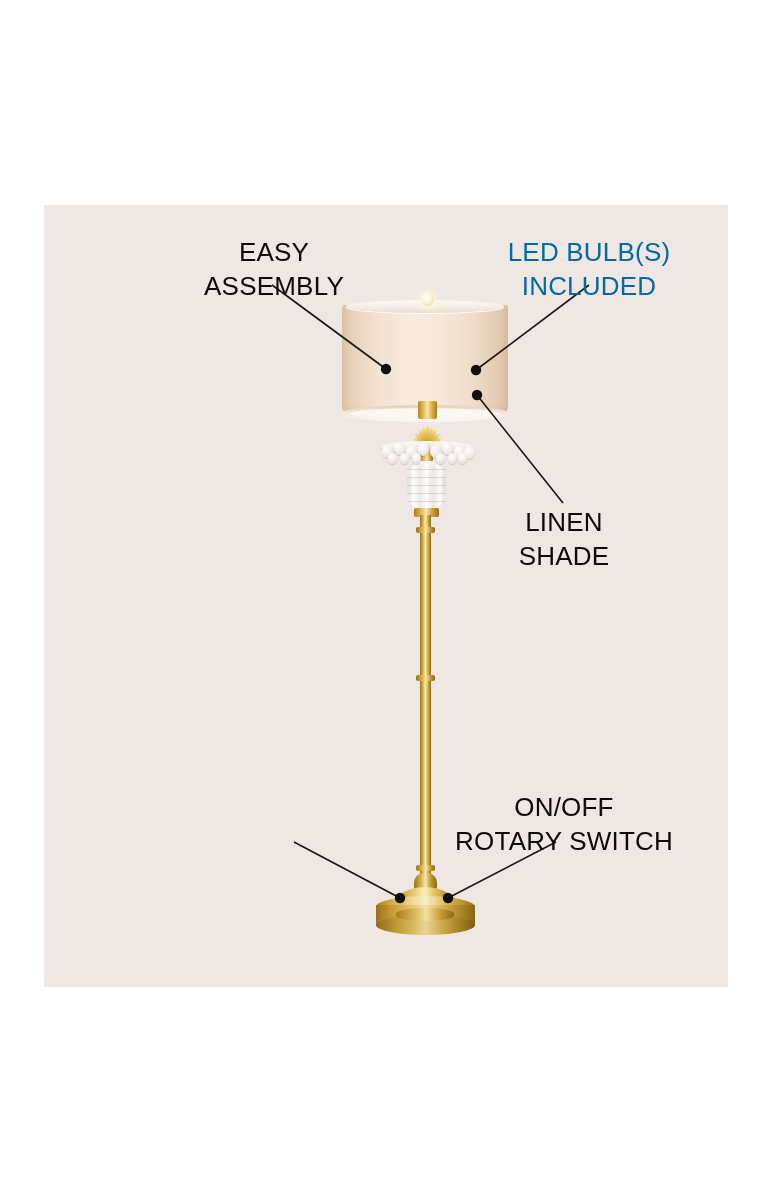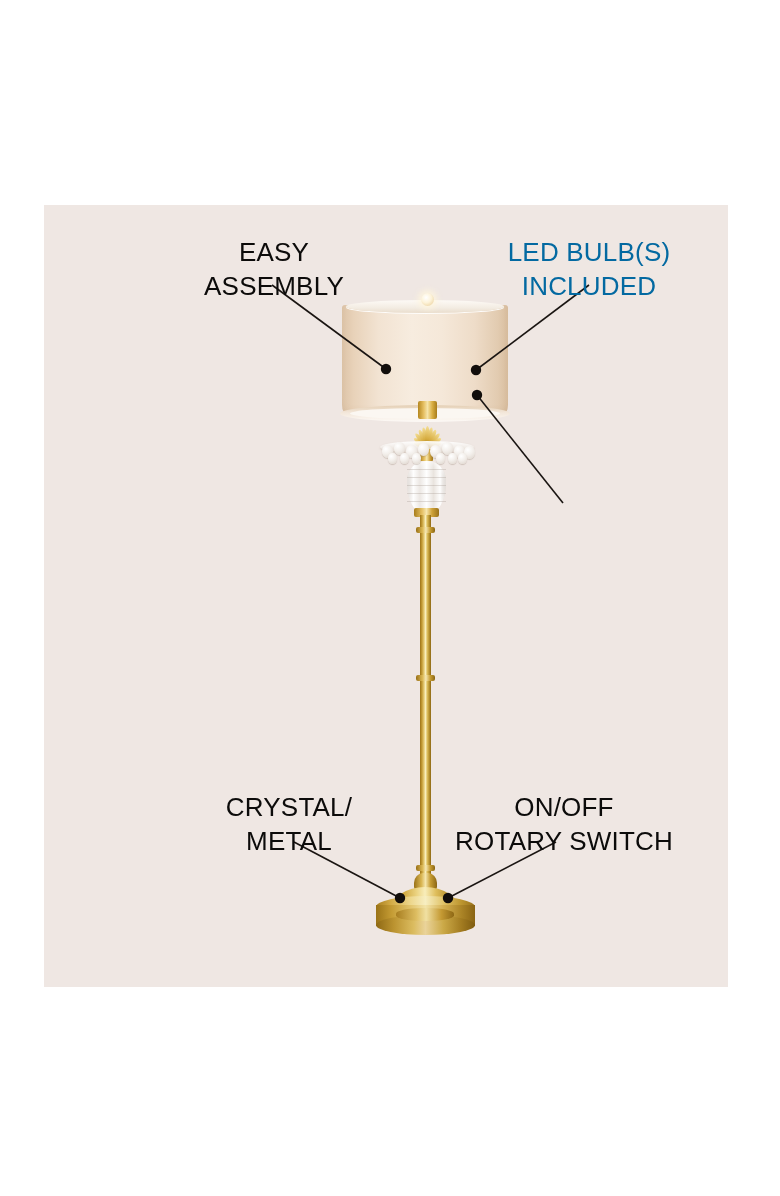--- a/index.html
+++ b/index.html
@@ -385,17 +385,17 @@
       <line x1="250" y1="637" x2="356" y2="693" stroke="#1a1512" stroke-width="1.6"></line>
       <circle cx="356" cy="693" r="5.2" fill="#120e0b"></circle>
       <line x1="512" y1="637" x2="404" y2="693" stroke="#1a1512" stroke-width="1.6"></line>
       <circle cx="404" cy="693" r="5.2" fill="#120e0b"></circle>
     </svg>
 
   <div class="callout-label align-center" style="left: 150px; top: 30px; width: 160px; color: rgb(12, 11, 10);">EASY
 ASSEMBLY</div>
   <div class="callout-label align-center" style="left: 450px; top: 30px; width: 190px; color: #0369a1;">LED BULB(S)
 INCLUDED</div>
-  <div class="callout-label align-center" style="left: 160px; top: 585px; width: 170px; color: rgb(12, 11, 10);">CRYSTAL/
-METAL</div>
+  <div class="callout-label align-center" style="left: 440px; top: 300px; width: 160px; color: rgb(12, 11, 10);">LINEN
+SHADE</div>
   <div class="callout-label align-center" style="left: 405px; top: 585px; width: 230px; color: rgb(12, 11, 10);">ON/OFF
 ROTARY SWITCH</div>
 </div>
 
 </body></html>

